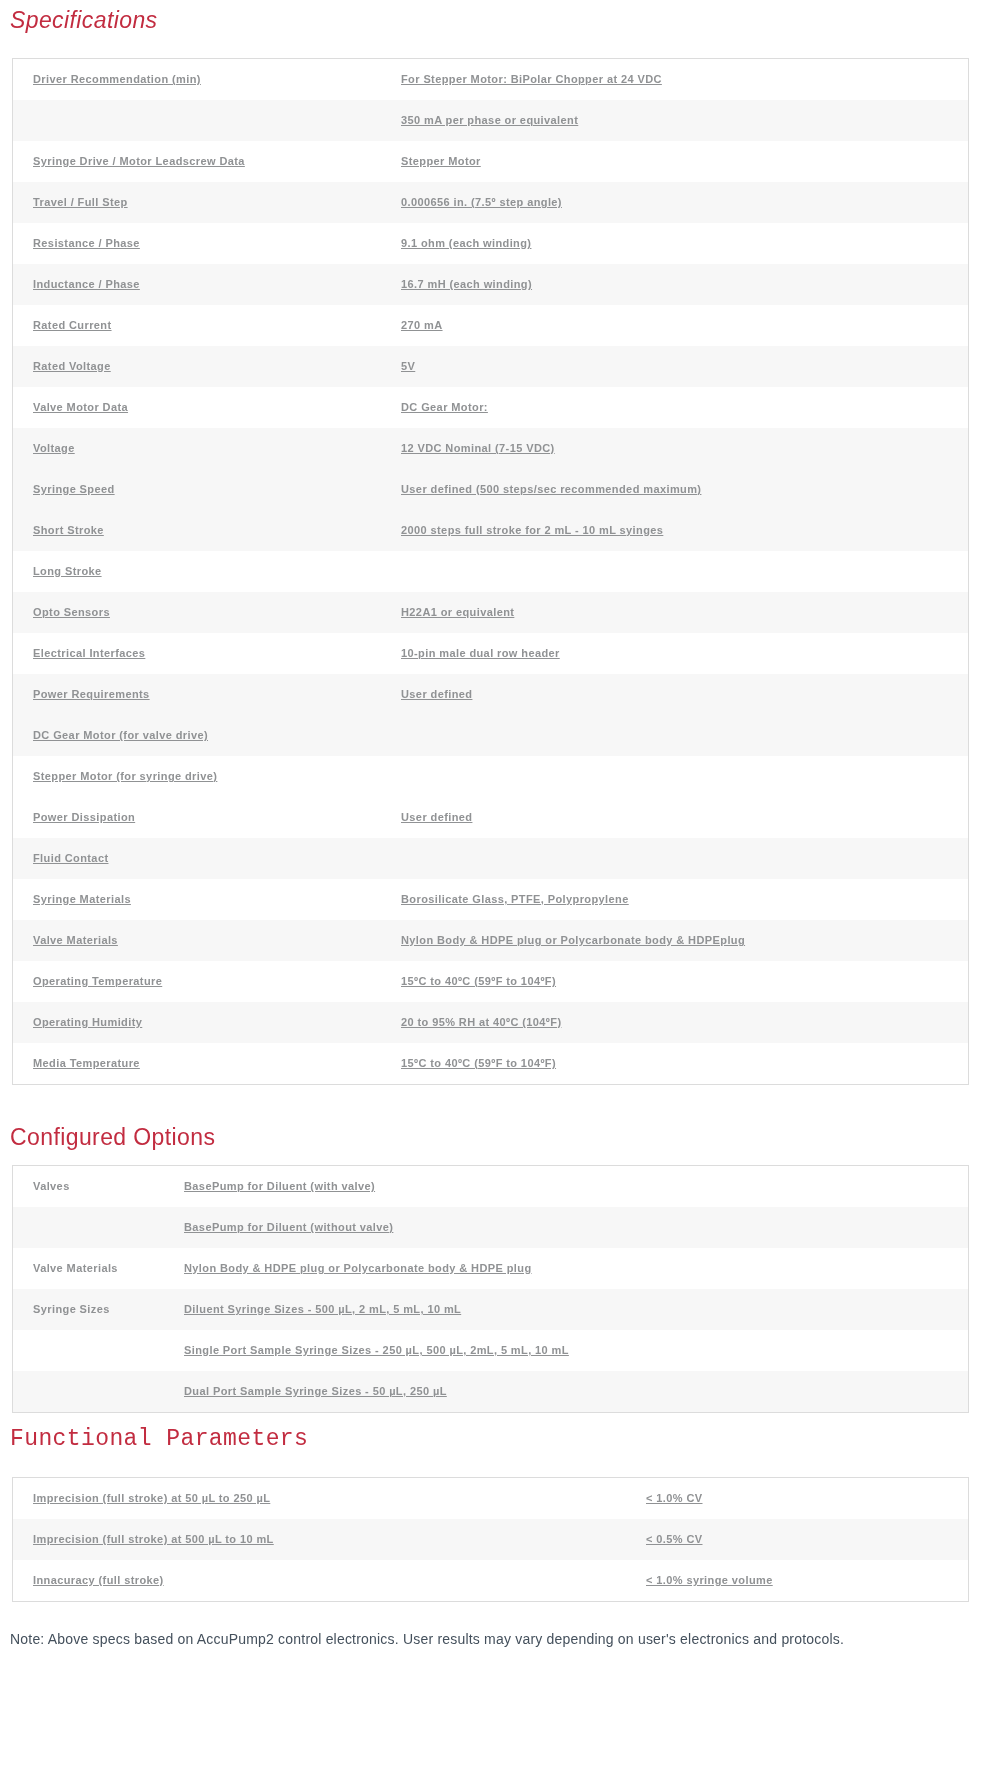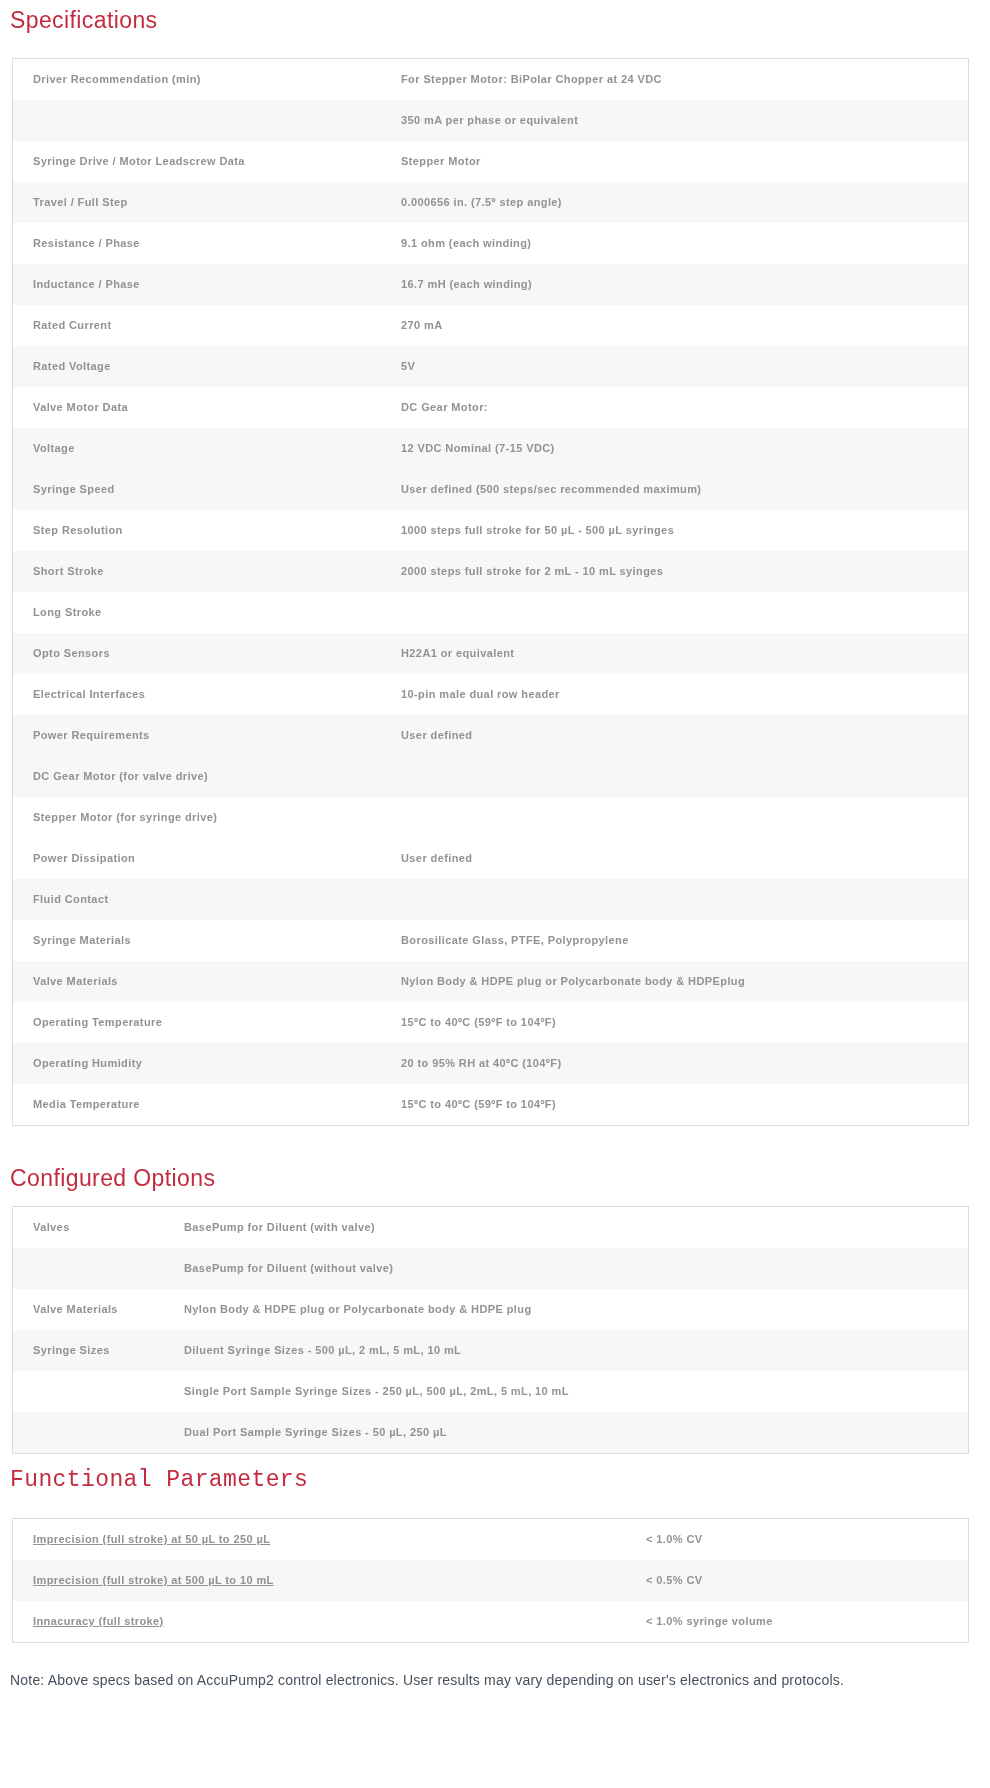--- a/index.html
+++ b/index.html
@@ -40,27 +40,27 @@
   }
   .spec-row.alt{background:var(--row-alt);}
   .cell-label,.cell-value{
     font-size:11px;
     font-weight:700;
     letter-spacing:0.4px;
     color:var(--table-text);
     line-height:15px;
   }
   .cell-label{flex:0 0 auto;padding-right:12px;}
-  .cell-value{flex:1 1 auto;}
+  .cell-value{flex:1 1 auto;text-decoration:underline;}
   
-  .t0 .cell-label{width:368px;}
+  .t0 .cell-label{width:368px;text-decoration:underline;}
   .t1 .cell-label{width:151px;}
   .t2 .cell-label{width:613px;text-decoration:underline;}
   
-  .sec-0 h2.section-title{margin-bottom:24px;}
+  .sec-0 h2.section-title{margin-bottom:24px;font-style:italic;}
   .sec-1 h2.section-title{margin-top:38px;margin-bottom:14px;}
   .sec-2 h2.section-title{margin-top:12px;margin-bottom:24px;font-family:Liberation Mono, monospace;}
   .note{
     margin:24px 10px 0 10px;
     max-width:845px;
     color:var(--note-text);
     font-size:14px;
     line-height:26px;
     letter-spacing:0.2px;
   }
@@ -110,24 +110,20 @@
           <span class="cell-value">DC Gear Motor:</span>
         </div>
         <div class="spec-row alt">
           <span class="cell-label">Voltage</span>
           <span class="cell-value">12 VDC Nominal (7-15 VDC)</span>
         </div>
         <div class="spec-row alt">
           <span class="cell-label">Syringe Speed</span>
           <span class="cell-value">User defined (500 steps/sec recommended maximum)</span>
         </div>
-        <div class="spec-row">
-          <span class="cell-label">Step Resolution</span>
-          <span class="cell-value">1000 steps full stroke for 50 µL - 500 µL syringes</span>
-        </div>
         <div class="spec-row alt">
           <span class="cell-label">Short Stroke</span>
           <span class="cell-value">2000 steps full stroke for 2 mL - 10 mL syinges</span>
         </div>
         <div class="spec-row">
           <span class="cell-label">Long Stroke</span>
           <span class="cell-value"></span>
         </div>
         <div class="spec-row alt">
           <span class="cell-label">Opto Sensors</span>

